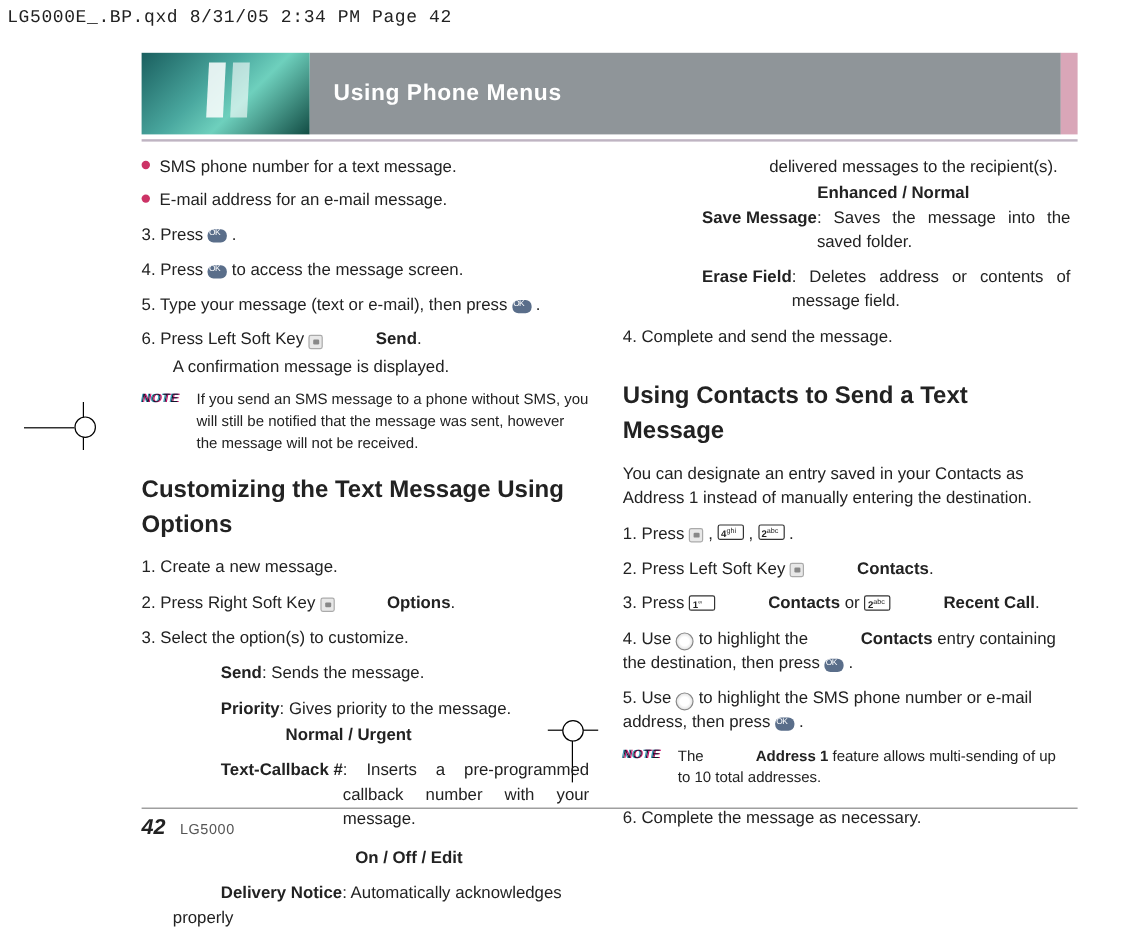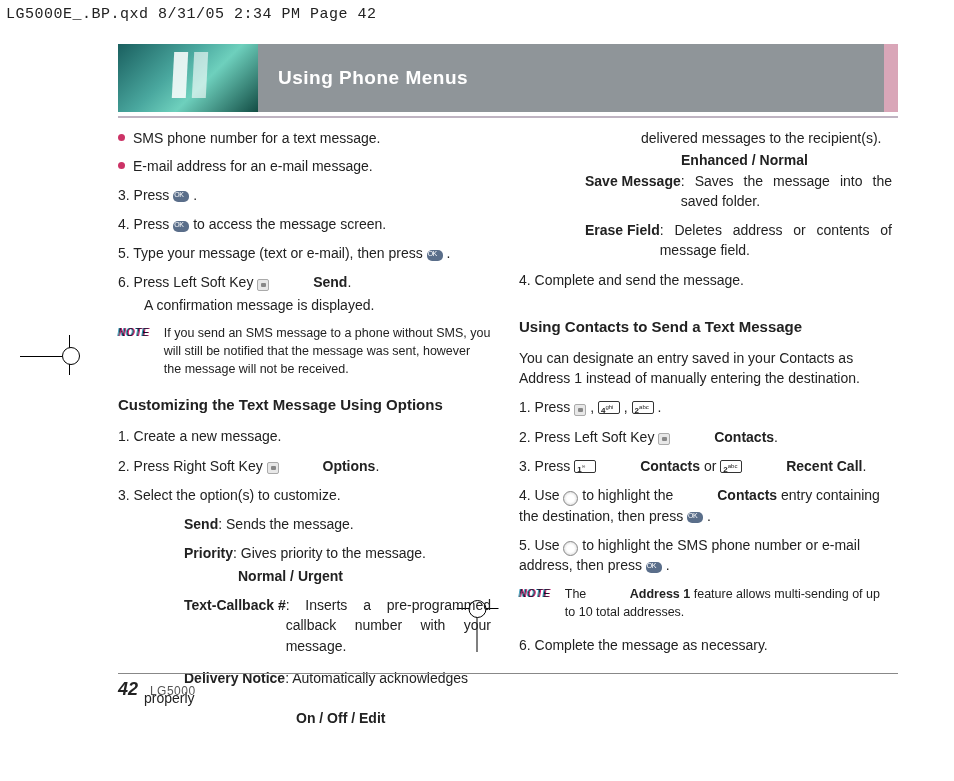--- a/index.html
+++ b/index.html
@@ -31,21 +31,21 @@
   .rule-top { position:absolute; top:90px; left:40px; right:0; height:2px; background:#bfb4c2; }
   .rule-bot { position:absolute; bottom:58px; left:40px; right:0; height:1px; background:#888; }
 
   .cols { position:absolute; top:102px; left:40px; right:6px; bottom:64px; display:flex; gap:28px; font-size:14px; line-height:1.45; }
   .col { flex:1; }
   .col p, .col div.line { margin-bottom:9px; }
   .bullet { display:flex; gap:8px; margin-bottom:8px; }
   .dot { width:7px; height:7px; border-radius:50%; background:#cc3366; margin-top:6px; flex-shrink:0; }
   .indent { padding-left:26px; margin-bottom:9px; }
   b { font-weight:bold;padding-left:40px; }
-  .sub { font-weight:bold; font-size:15px; margin:16px 0 10px; }
+  .sub { font-weight:bold; font-size:20px; margin:16px 0 10px; }
   .note { display:flex; gap:14px; margin:6px 0 14px; }
   .note-lbl { font-family:Impact,Arial Black,sans-serif; font-size:10px; letter-spacing:1px; color:#0f172a; text-shadow:1px 0 #c06,-1px 0 #39b; flex-shrink:0; padding-top:2px;font-style:italic; }
   .note-txt { font-size:12.5px; line-height:1.45; }
   .icon { display:inline-block; vertical-align:middle; }
   .ok { width:16px; height:11px; background:#5a6e8a; border-radius:5px; position:relative; top:1px; }
   .ok::after{content:'OK';position:absolute;top:-1px;left:1px;font-size:7px;color:#fff;letter-spacing:-.5px;}
   .soft { width:12px; height:12px; background:#e8e8e8; border:1px solid #aaa; border-radius:2px; position:relative; top:1px; }
   .soft::after{content:'';position:absolute;top:3px;left:3px;width:5px;height:4px;background:#888;border-radius:1px;}
   .nav { width:15px; height:15px; border:1px solid #888; border-radius:50%; background:radial-gradient(circle at 50% 50%, #fff 40%, #ccc 100%); position:relative; top:2px; }
   .key { display:inline-block; width:22px; height:13px; background:#fff; border:1px solid #333; border-radius:2px; font-size:8px; text-align:left; padding-left:2px; line-height:11px; vertical-align:middle; position:relative; top:-1px; font-weight:bold; }
@@ -118,23 +118,23 @@
 
         <div class="indent"><b>Send</b><span>: Sends the message.</span></div>
 
         <div class="indent" style="margin-bottom:2px"><b>Priority</b><span>: Gives priority to the message.</span></div>
         <div class="indent" style="padding-left:80px"><b>Normal / Urgent</b></div>
 
         <div class="indent hang" style="margin-bottom:12px">
           <span class="lbl"><b>Text-Callback #</b></span>
           <span class="body">:  Inserts a pre-programmed callback number with your message.</span>
         </div>
+        <div class="indent" style="padding-left:138px"><b>On / Off / Edit</b></div>
+
         <div class="indent" style="margin-bottom:0"><b>Delivery Notice</b><span>: Automatically acknowledges properly</span></div>
-
-        <div class="indent" style="padding-left:138px"><b>On / Off / Edit</b></div>
       </div>
 
       <div class="col">
         <div style="padding-left:122px;margin-bottom:2px">delivered messages to the recipient(s).</div>
         <div style="padding-left:122px"><b>Enhanced / Normal</b></div>
 
         <div class="indent hang">
           <span class="lbl"><b>Save Message</b></span>
           <span class="body">: Saves the message into the saved folder.</span>
         </div>

